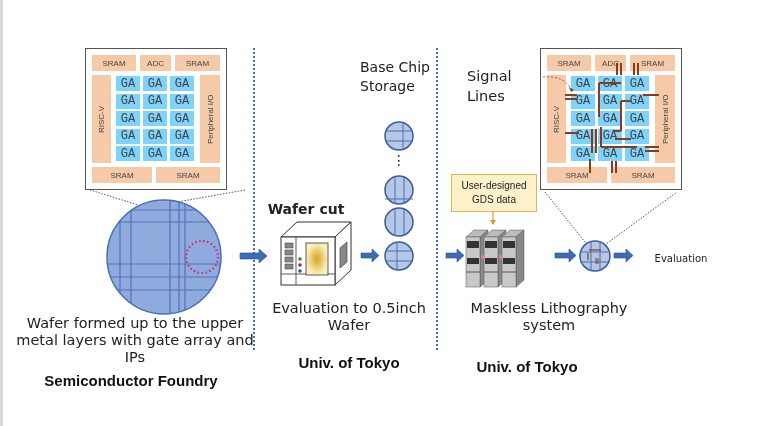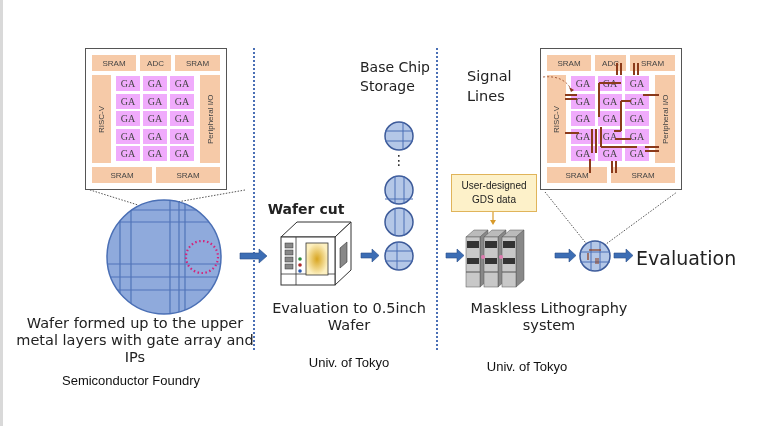--- a/index.html
+++ b/index.html
@@ -1,25 +1,25 @@
 <!DOCTYPE html>
 <html><head>
 <meta charset="utf-8">
 <style>
   html, body { margin:0; padding:0; }
   body { width:760px; height:426px; background:#ffffff; position:relative; overflow:hidden;
          font-family:"DejaVu Sans", sans-serif; color:#222; }
   .leftbar { position:absolute; left:0; top:0; width:3px; height:426px; background:#d9d9d9; }
   .abs { position:absolute; }
   .lbl { position:absolute; font-size:14px; color:#222; text-align:center; line-height:17px; }
-  .bold { font-family:"Liberation Sans", sans-serif; font-weight:normal; font-size:13px; color:#111; }
+  .bold { font-family:"Liberation Sans", sans-serif; font-weight:bold; font-size:15px; color:#111; }
   .chip-box { position:absolute; background:#fff; border:1.5px solid #555; }
   .blk { position:absolute; background:#f6caa8; font-family:Liberation Sans, sans-serif; font-size:8px;
          color:#444; display:flex; align-items:center; justify-content:center; }
-  .ga { position:absolute; background:#f0abfc; font-family:Liberation Serif, serif; font-size:10px; color:#444;
+  .ga { position:absolute; background:#7dd3fc; font-family:Liberation Mono, monospace; font-size:12px; color:#444;
         display:flex; align-items:center; justify-content:center; }
   .vert { writing-mode:vertical-rl; transform:rotate(180deg); }
   .gds { position:absolute; left:451px; top:174px; width:84px; height:36px; background:#fdf1c9;
          border:1px solid #e0b45a; font-family:"Liberation Sans", sans-serif; font-size:10px;
          text-align:center; line-height:14px; color:#222; display:flex; align-items:center; justify-content:center; }
 </style>
 </head>
 <body>
 
 <div class="leftbar"></div>
@@ -249,13 +249,13 @@
 <div class="lbl bold" style="left:264px;top:354px;width:170px;">Univ. of Tokyo</div>
 <div class="lbl" style="left:360px;top:58px;width:72px;text-align:left;line-height:19px;font-size:14px;">Base Chip Storage</div>
 <div class="lbl" style="left:389px;top:152px;width:20px;font-size:14px;">⋮</div>
 
 <div class="lbl" style="left:467px;top:66px;width:58px;text-align:left;line-height:20px;font-size:14.5px;">Signal Lines</div>
 <div class="gds">
     <span>User-designed GDS data</span>
   </div>
 <div class="lbl" style="left:464px;top:300px;width:170px;font-size:14.5px;">Maskless Lithography system</div>
 <div class="lbl bold" style="left:442px;top:358px;width:170px;">Univ. of Tokyo</div>
-<div class="lbl" style="left:636px;top:250px;width:90px;text-align:right;font-size:19px;">Evaluation</div>
+<div class="lbl" style="left:636px;top:250px;width:90px;text-align:center;font-size:10px;">Evaluation</div>
 
 </body></html>

